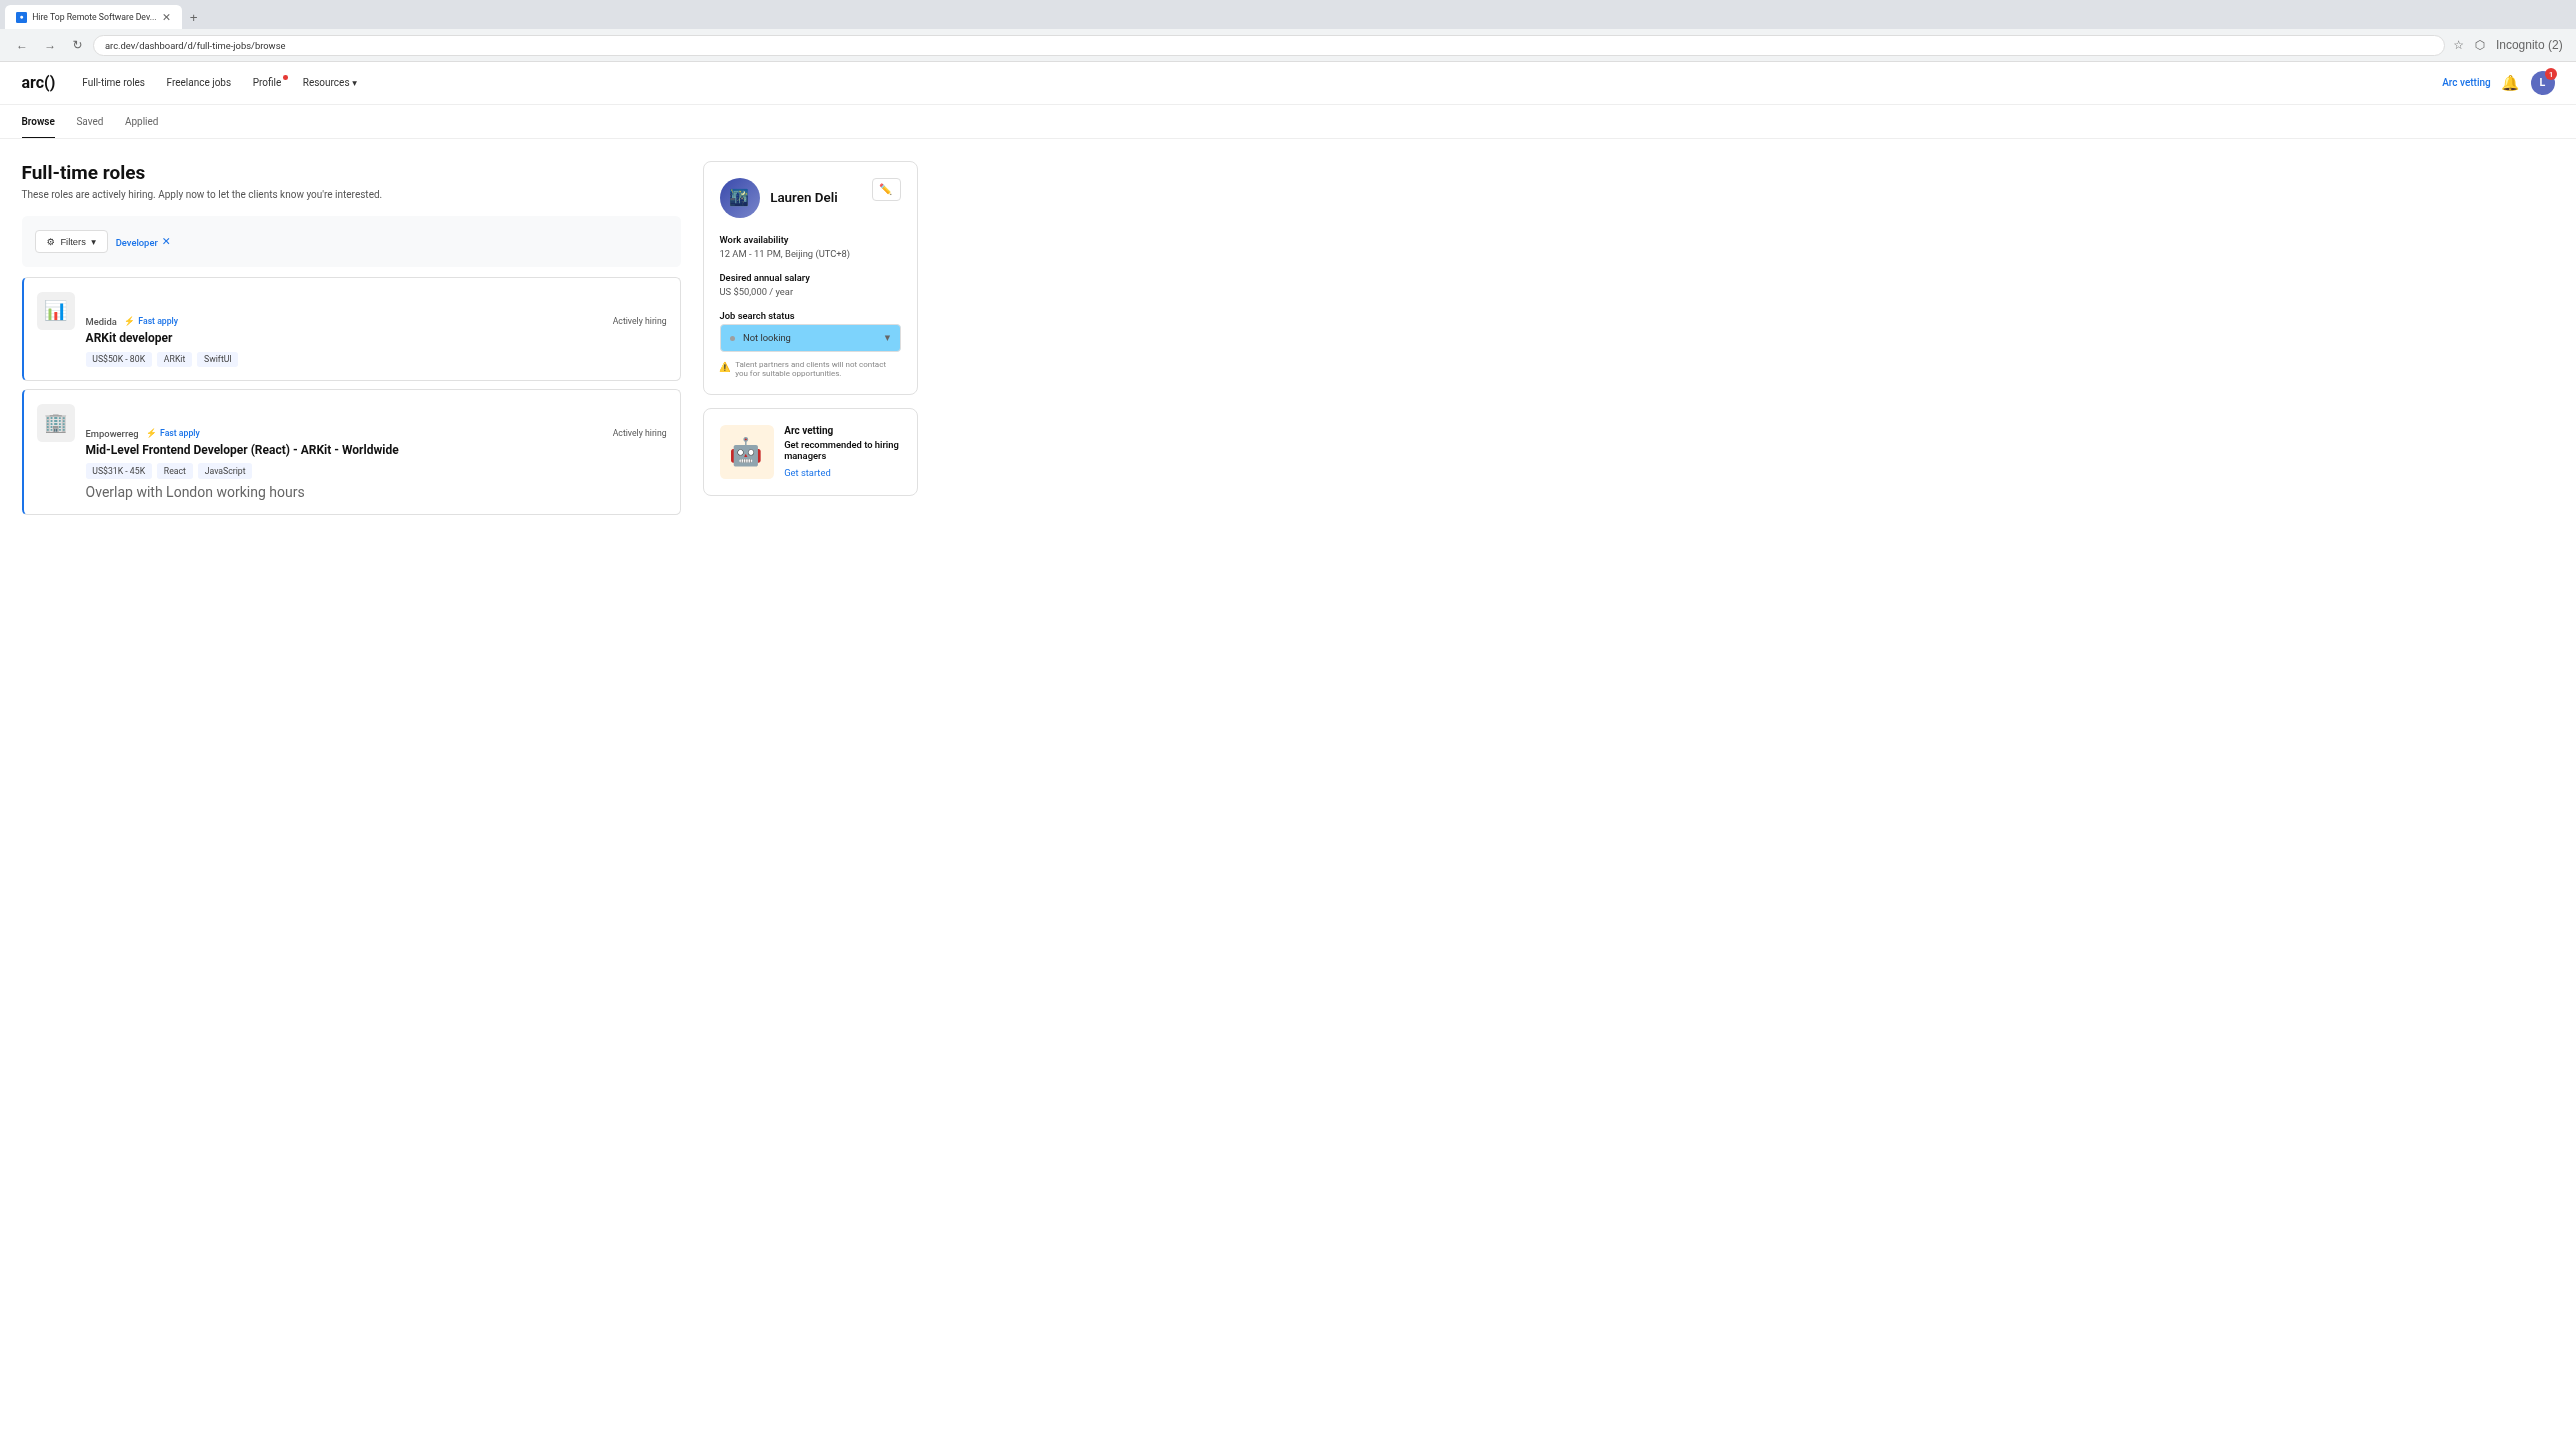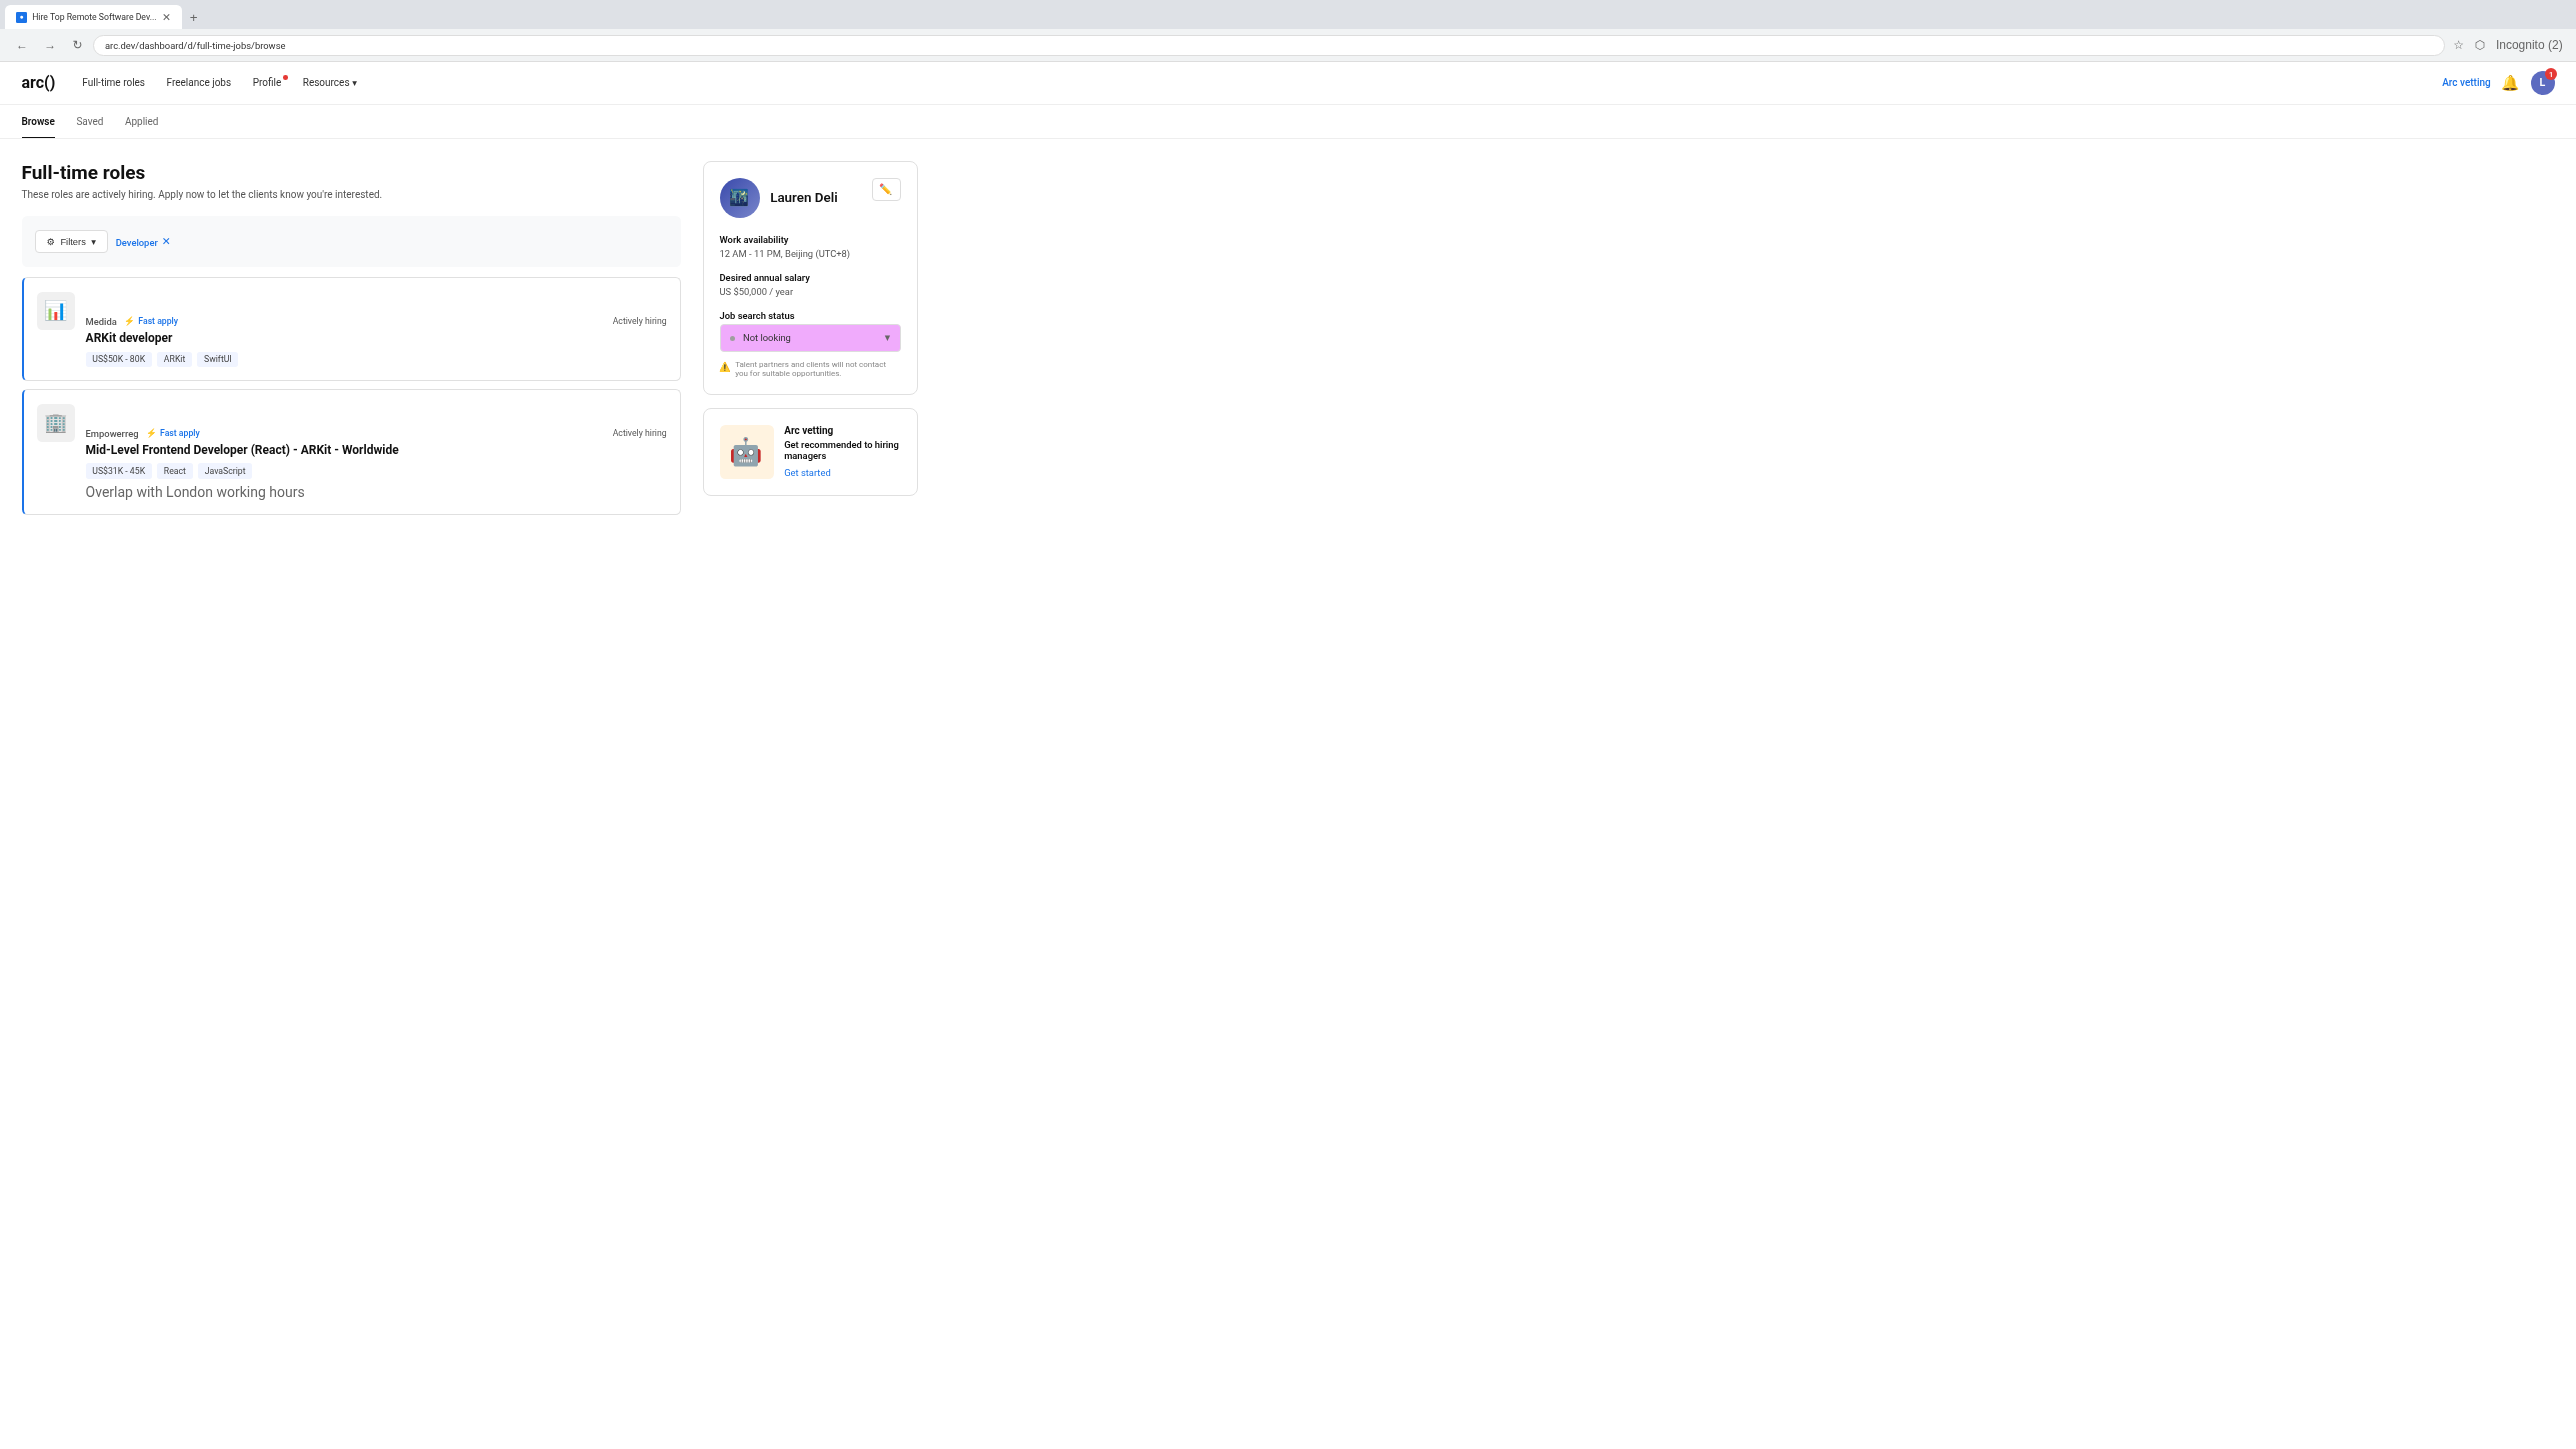--- a/index.html
+++ b/index.html
@@ -68,21 +68,21 @@
 
     
     .profile-card { border: 0.7px solid #e0e0e0; border-radius: 8px; padding: 16px; margin-bottom: 13.4px; }
     .profile-header { display: flex; align-items: center; gap: 10.7px; margin-bottom: 16px; position: relative; }
     .profile-avatar { width: 40px; height: 40px; border-radius: 50%; overflow: hidden; background: #5c6bc0; flex-shrink: 0; }
     .profile-avatar-img { width: 100%; height: 100%; object-fit: cover; background: linear-gradient(135deg, #3949ab, #7986cb); display: flex; align-items: center; justify-content: center; color: white; font-size: 16px; }
     .profile-name { font-size: 13.4px; font-weight: 600; color: #111; }
     .edit-btn { position: absolute; right: 0; top: 0; background: #fff; border: 0.7px solid #ddd; border-radius: 4px; padding: 4px 6.7px; cursor: pointer; color: #555; font-size: 10.7px; }
     .profile-section-label { font-size: 9.4px; font-weight: 600; color: #111; margin-bottom: 2.7px; }
     .profile-section-value { font-size: 9.4px; color: #555; margin-bottom: 13.4px; }
-    .status-dropdown { display: flex; align-items: center; justify-content: space-between; border: 0.7px solid #ddd; border-radius: 4px; padding: 6.7px 9.4px; cursor: pointer; background: #f0abfc; }
+    .status-dropdown { display: flex; align-items: center; justify-content: space-between; border: 0.7px solid #ddd; border-radius: 4px; padding: 6.7px 9.4px; cursor: pointer; background: #7dd3fc; }
     .status-dot { width: 5.4px; height: 5.4px; border-radius: 50%; background: #9e9e9e; display: inline-block; margin-right: 5.4px; }
     .status-text { font-size: 9.4px; color: #333; }
     .dropdown-arrow { color: #666; font-size: 10.7px; }
     .warning-text { font-size: 8px; color: #888; margin-top: 8px; display: flex; align-items: flex-start; gap: 4px; }
     .warning-icon { font-size: 9.4px; flex-shrink: 0; margin-top: 0.7px; }
 
     .arc-vetting-card { border: 0.7px solid #e0e0e0; border-radius: 8px; padding: 16px; display: flex; gap: 10.7px; align-items: flex-start; }
     .arc-vetting-illustration { width: 54px; flex-shrink: 0; }
     .arc-vetting-illustration-inner { width: 54px; height: 54px; background: #fff3e0; border-radius: 5.4px; display: flex; align-items: center; justify-content: center; font-size: 27px; }
     .arc-vetting-title { font-size: 10px; font-weight: 700; color: #111; margin-bottom: 2.7px; }

